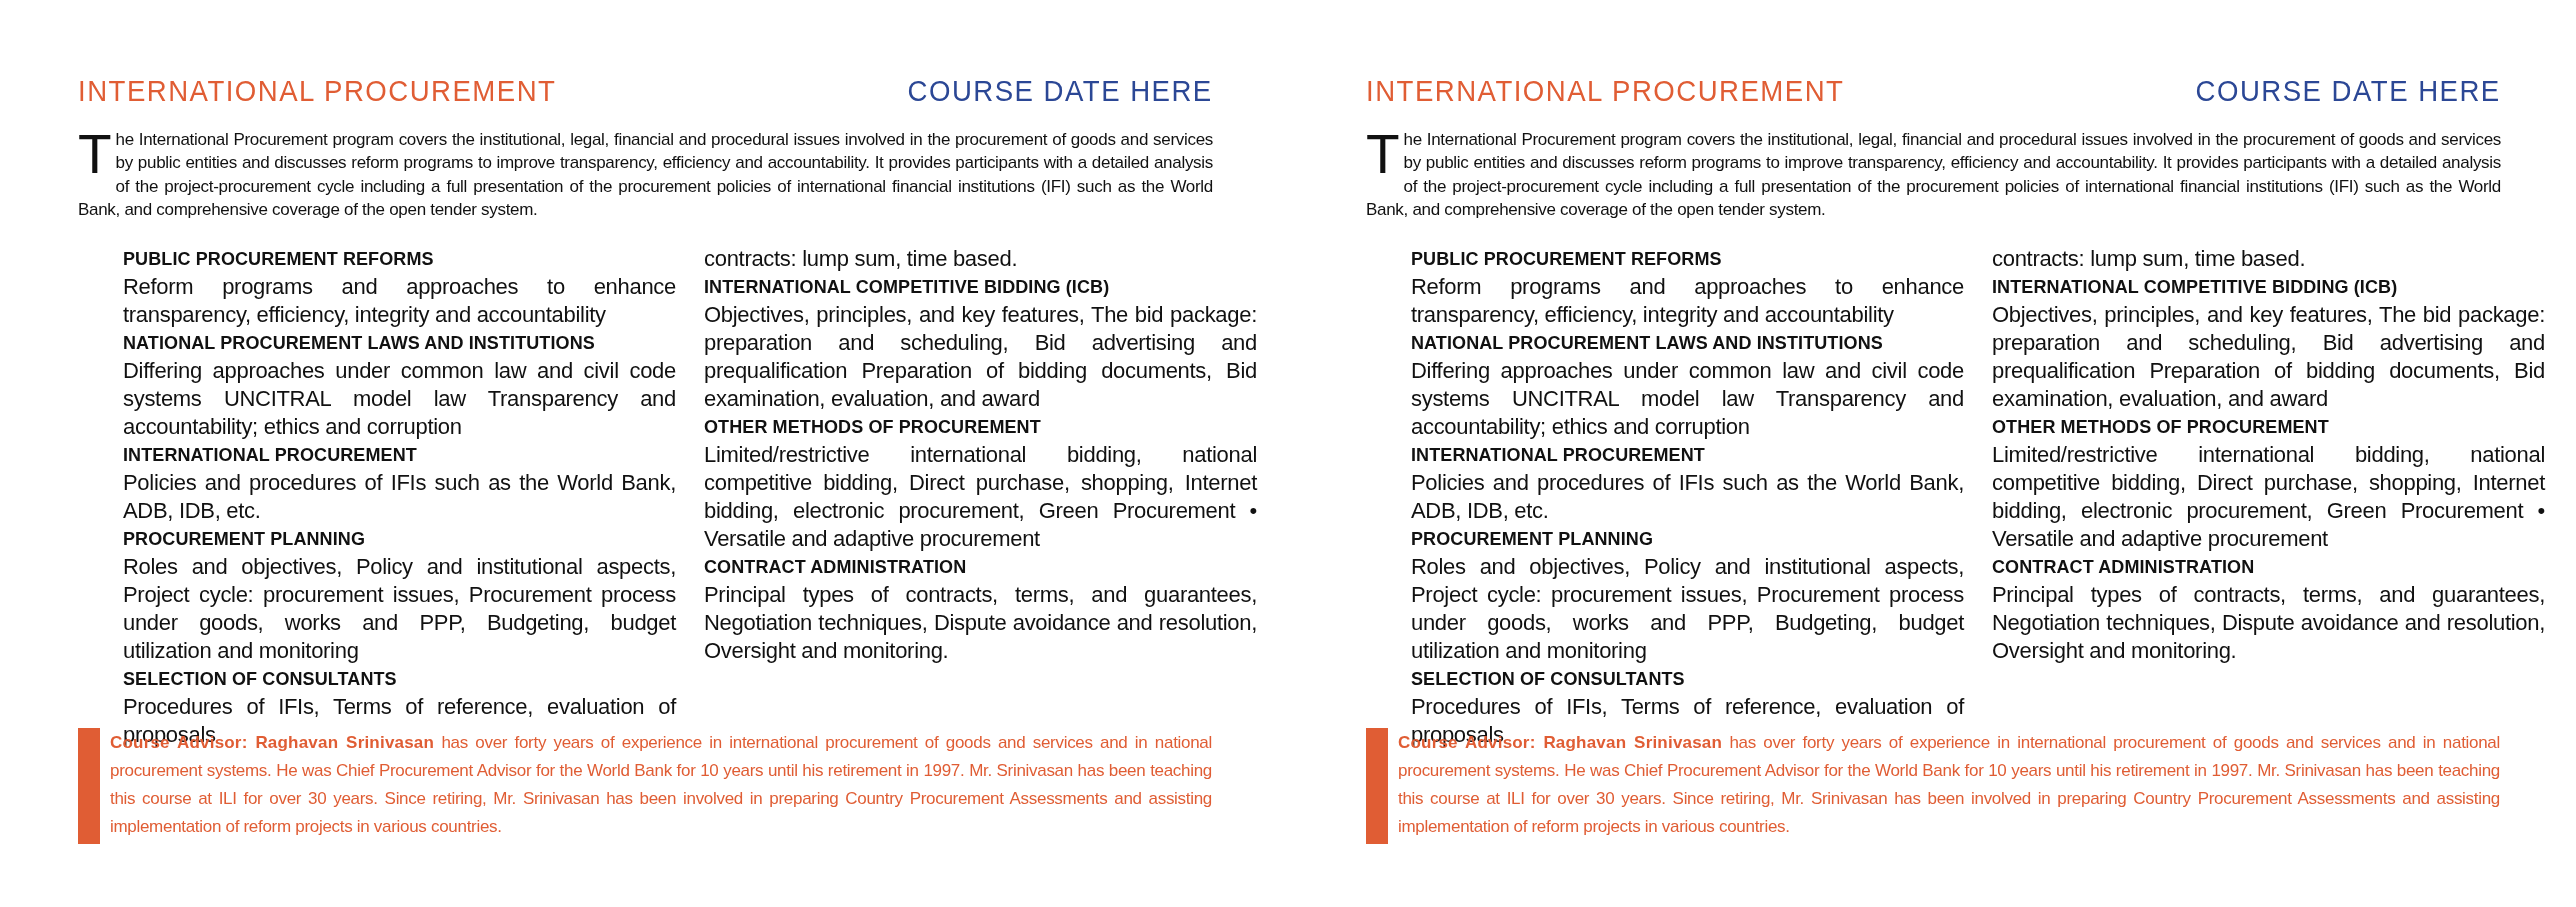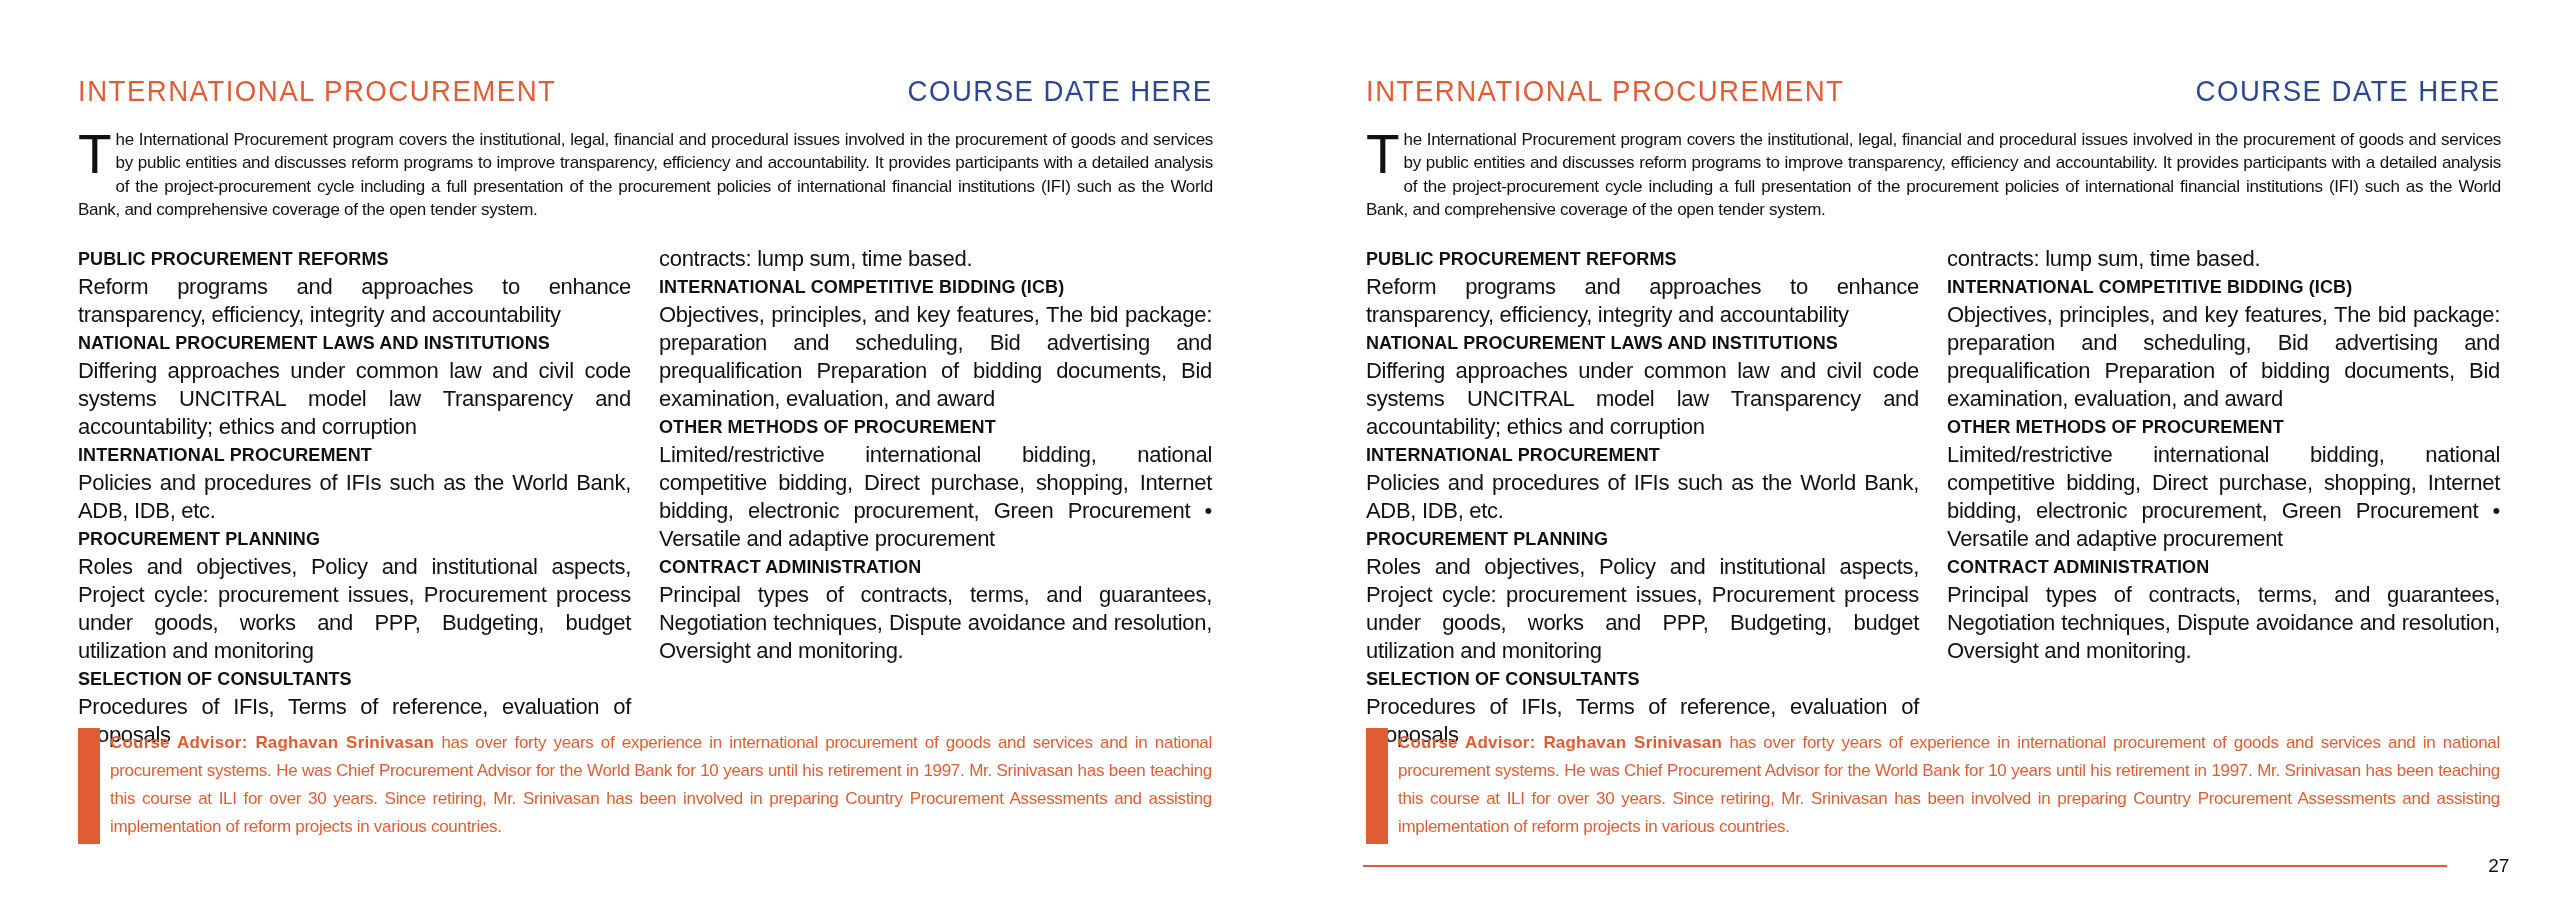--- a/index.html
+++ b/index.html
@@ -18,21 +18,21 @@
   .date { position: absolute; top: 74px; right: 0; font-size: 30px; font-weight: 400;
           letter-spacing: 1.6px; color: #2b4795; line-height: 33px; white-space: nowrap;
           transform: scaleX(0.92); transform-origin: right center; }
 
   .intro { position: absolute; top: 128px; left: 0; width: 1135px; font-size: 17px;
            line-height: 23.4px; text-align: justify; color: #111; letter-spacing: -0.3px; }
   .dropcap { float: left; font-size: 55px; line-height: 44px; height: 44px;
              margin: 4.2px 4.2px 0 0; font-weight: 400; color: #111; }
 
   .cols { position: absolute; top: 245px; left: 0; width: 1135px; height: 457px; }
-  .col { position: absolute; top: 0; width: 553px; }
+  .col { position: absolute; top: 0; width: 553px; margin-left: 45px; }
   .col.c1 { left: 0; }
   .col.c2 { left: 581px; }
   .h { font-size: 18px; font-weight: 700; line-height: 28px; letter-spacing: 0.1px;
        white-space: nowrap; }
   .p { font-size: 22px; line-height: 28px; text-align: justify; letter-spacing: -0.3px;
        margin: 0; }
 
   .advisor { position: absolute; top: 728px; left: 0; width: 1135px; height: 116px; }
   .advisor .bar { position: absolute; left: 0; top: 0; width: 22px; height: 116px;
                   background: #e05d34; }
@@ -123,19 +123,15 @@
         <div class="h">CONTRACT ADMINISTRATION</div>
         <p class="p">Principal types of contracts, terms, and guarantees, Negotiation techniques, Dispute avoidance and resolution, Oversight and monitoring.</p>
       </div>
     </div>
 
     <div class="advisor">
       <div class="bar"></div>
       <div class="text"><b>Course Advisor: Raghavan Srinivasan</b><span> has over forty years of experience in international procurement of goods and ser­vices and in national procurement systems. He was Chief Procurement Advisor for the World Bank for 10 years until his retirement in 1997. Mr. Srinivasan has been teaching this course at ILI for over 30 years. Since retiring, Mr. Srinivasan has been involved in preparing Country Procurement Assessments and assisting implementation of reform projects in various countries.</span></div>
     </div>
 
-    <div class="footer">
-      <div class="rule"></div>
-      <div class="pagenum">27</div>
-    </div>
   </div>
 </div>
 
 
 </body></html>

